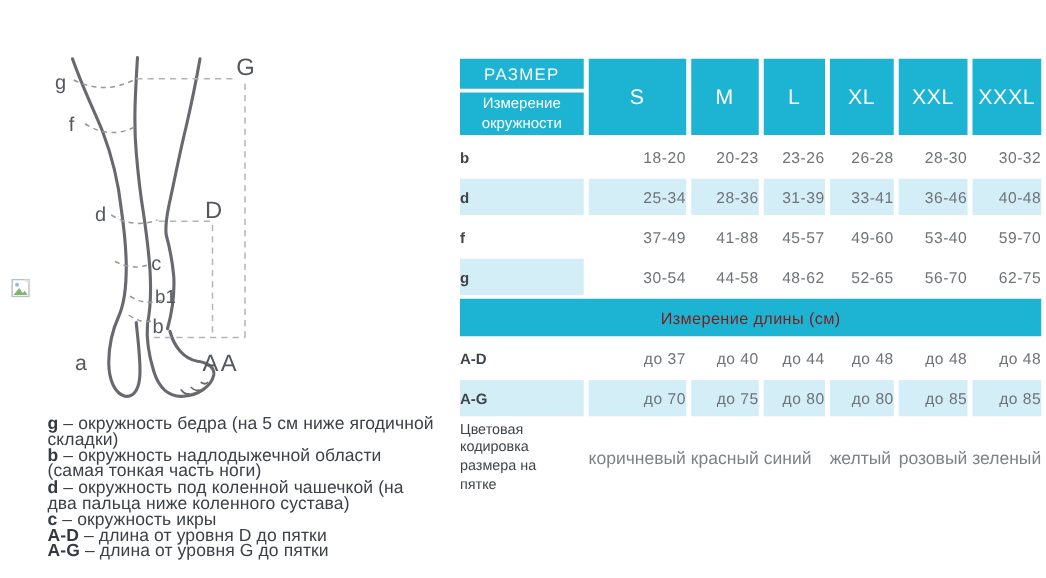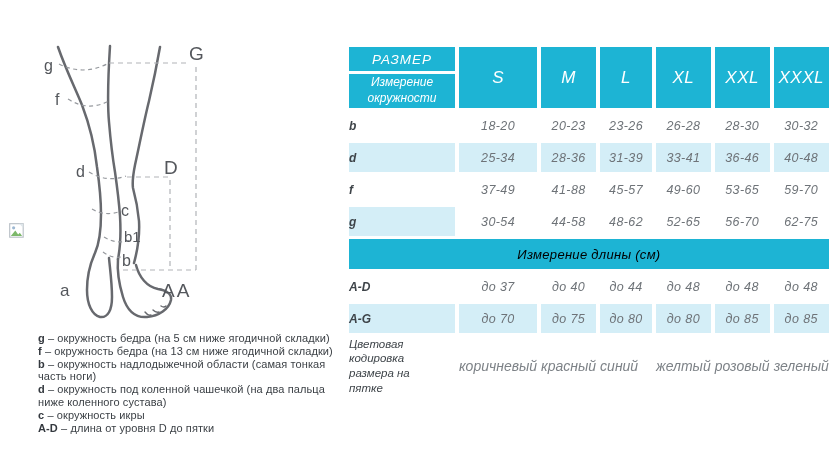--- a/index.html
+++ b/index.html
@@ -7,38 +7,38 @@
     width:837px;height:462px;position:relative;overflow:hidden;
     background:#ffffff;
     font-family:"Liberation Sans", sans-serif;
     -webkit-font-smoothing:antialiased;
   }
   
   #leg-diagram{position:absolute;left:28px;top:33px;width:190px;height:300px;}
   #broken-img{position:absolute;left:8px;top:222px;width:18px;height:18px;}
   
   #legend{position:absolute;left:38px;top:332px;width:310px;
-    font-size:11px;line-height:12.8px;color:#3c4146;letter-spacing:.1px;}
+    font-size:14px;line-height:12.8px;color:#3c4146;letter-spacing:.1px;}
   #legend p{margin:0;}
   #legend p.gap{margin-top:0;}
   #legend b{font-weight:700;color:#34393f;}
   
-  #size-table{position:absolute;left:345px;top:44px;
-    border-collapse:separate;border-spacing:4px 3px;table-layout:fixed;font-style:italic;}
+  #size-table{position:absolute;left:364px;top:44px;
+    border-collapse:separate;border-spacing:4px 3px;table-layout:fixed;}
   #size-table td{padding:0;vertical-align:middle;}
   col.c-label{width:106px;}
   col.c-size{width:52px;}
   .hd{background:#1db4d4;color:#fff;text-align:center;}
   .hd-size{font-size:13.5px;letter-spacing:1px;height:24px;}
   .hd-measure{font-size:12px;line-height:1.3;height:34px;padding:0 8px;}
   .hd-col{font-size:17px;letter-spacing:.5px;font-weight:400;}
   td.lbl{font-size:12px;font-weight:700;color:#3e4449;padding-left:8px;text-align:left;}
-  td.val{font-size:12.5px;color:#6e7378;text-align:center;letter-spacing:.4px;height:29px;}
+  td.val{font-size:12.5px;color:#6e7378;text-align:right;letter-spacing:.4px;height:29px;}
   td.hl{background:#d4eef7;}
-  td.band{background:#1db4d4;color:#000000;text-align:center;font-size:13px;height:30px;letter-spacing:.3px;}
+  td.band{background:#1db4d4;color:#7f1d1d;text-align:center;font-size:13px;height:30px;letter-spacing:.3px;}
   td.color-label{height:60px;}
   .color-label-inner{width:76px;font-size:11.5px;line-height:1.28;color:#3e4449;font-weight:400;}
   td.cval{font-size:14px;color:#7d8287;text-align:left;}
   svg text{font-family:"Liberation Sans", sans-serif;}
 </style>
 </head>
 <body>
 
 <svg id="broken-img" viewBox="0 0 16 16">
   <rect x="1.5" y="1.5" width="12" height="12" fill="#ffffff" stroke="#b9c0c6" stroke-width="1"></rect>
@@ -79,25 +79,25 @@
     <text x="122" y="266" font-size="16">b</text>
     <text x="60" y="296" font-size="17">a</text>
     <text x="189" y="60" font-size="19">G</text>
     <text x="164" y="174" font-size="19">D</text>
     <text x="162" y="297" font-size="19" letter-spacing="2">AA</text>
   </g>
 </svg>
 
 <div id="legend">
   <p><b>g</b> <span>– окружность бедра (на 5 см ниже ягодичной складки)</span></p>
-  <p><b>f</b> <span>– окружность бедра (на 13 см ниже ягодичной складки)</span></p>
   <p><b>b</b> <span>– окружность надлодыжечной области (самая тонкая часть ноги)</span></p>
   <p><b>d</b> <span>– окружность под коленной чашечкой (на два пальца ниже коленного сустава)</span></p>
   <p class="gap"><b>c</b> <span>– окружность икры</span></p>
   <p><b>A-D</b> <span>– длина от уровня D до пятки</span></p>
+  <p><b>A-G</b> <span>– длина от уровня G до пятки</span></p>
 </div>
 
 <table id="size-table">
   <colgroup>
     <col class="c-label">
     <col class="c-size">
       <col class="c-size">
       <col class="c-size">
     <col class="c-size">
       <col class="c-size">
@@ -134,21 +134,21 @@
     <td class="val hl">33-41</td>
     <td class="val hl">36-46</td>
     <td class="val hl">40-48</td>
   </tr>
   <tr>
     <td class="lbl">f</td>
     <td class="val">37-49</td>
     <td class="val">41-88</td>
     <td class="val">45-57</td>
     <td class="val">49-60</td>
-    <td class="val">53-65</td>
+    <td class="val">53-40</td>
     <td class="val">59-70</td>
   </tr>
   <tr>
     <td class="lbl hl">g</td>
     <td class="val">30-54</td>
     <td class="val">44-58</td>
     <td class="val">48-62</td>
     <td class="val">52-65</td>
     <td class="val">56-70</td>
     <td class="val">62-75</td>

